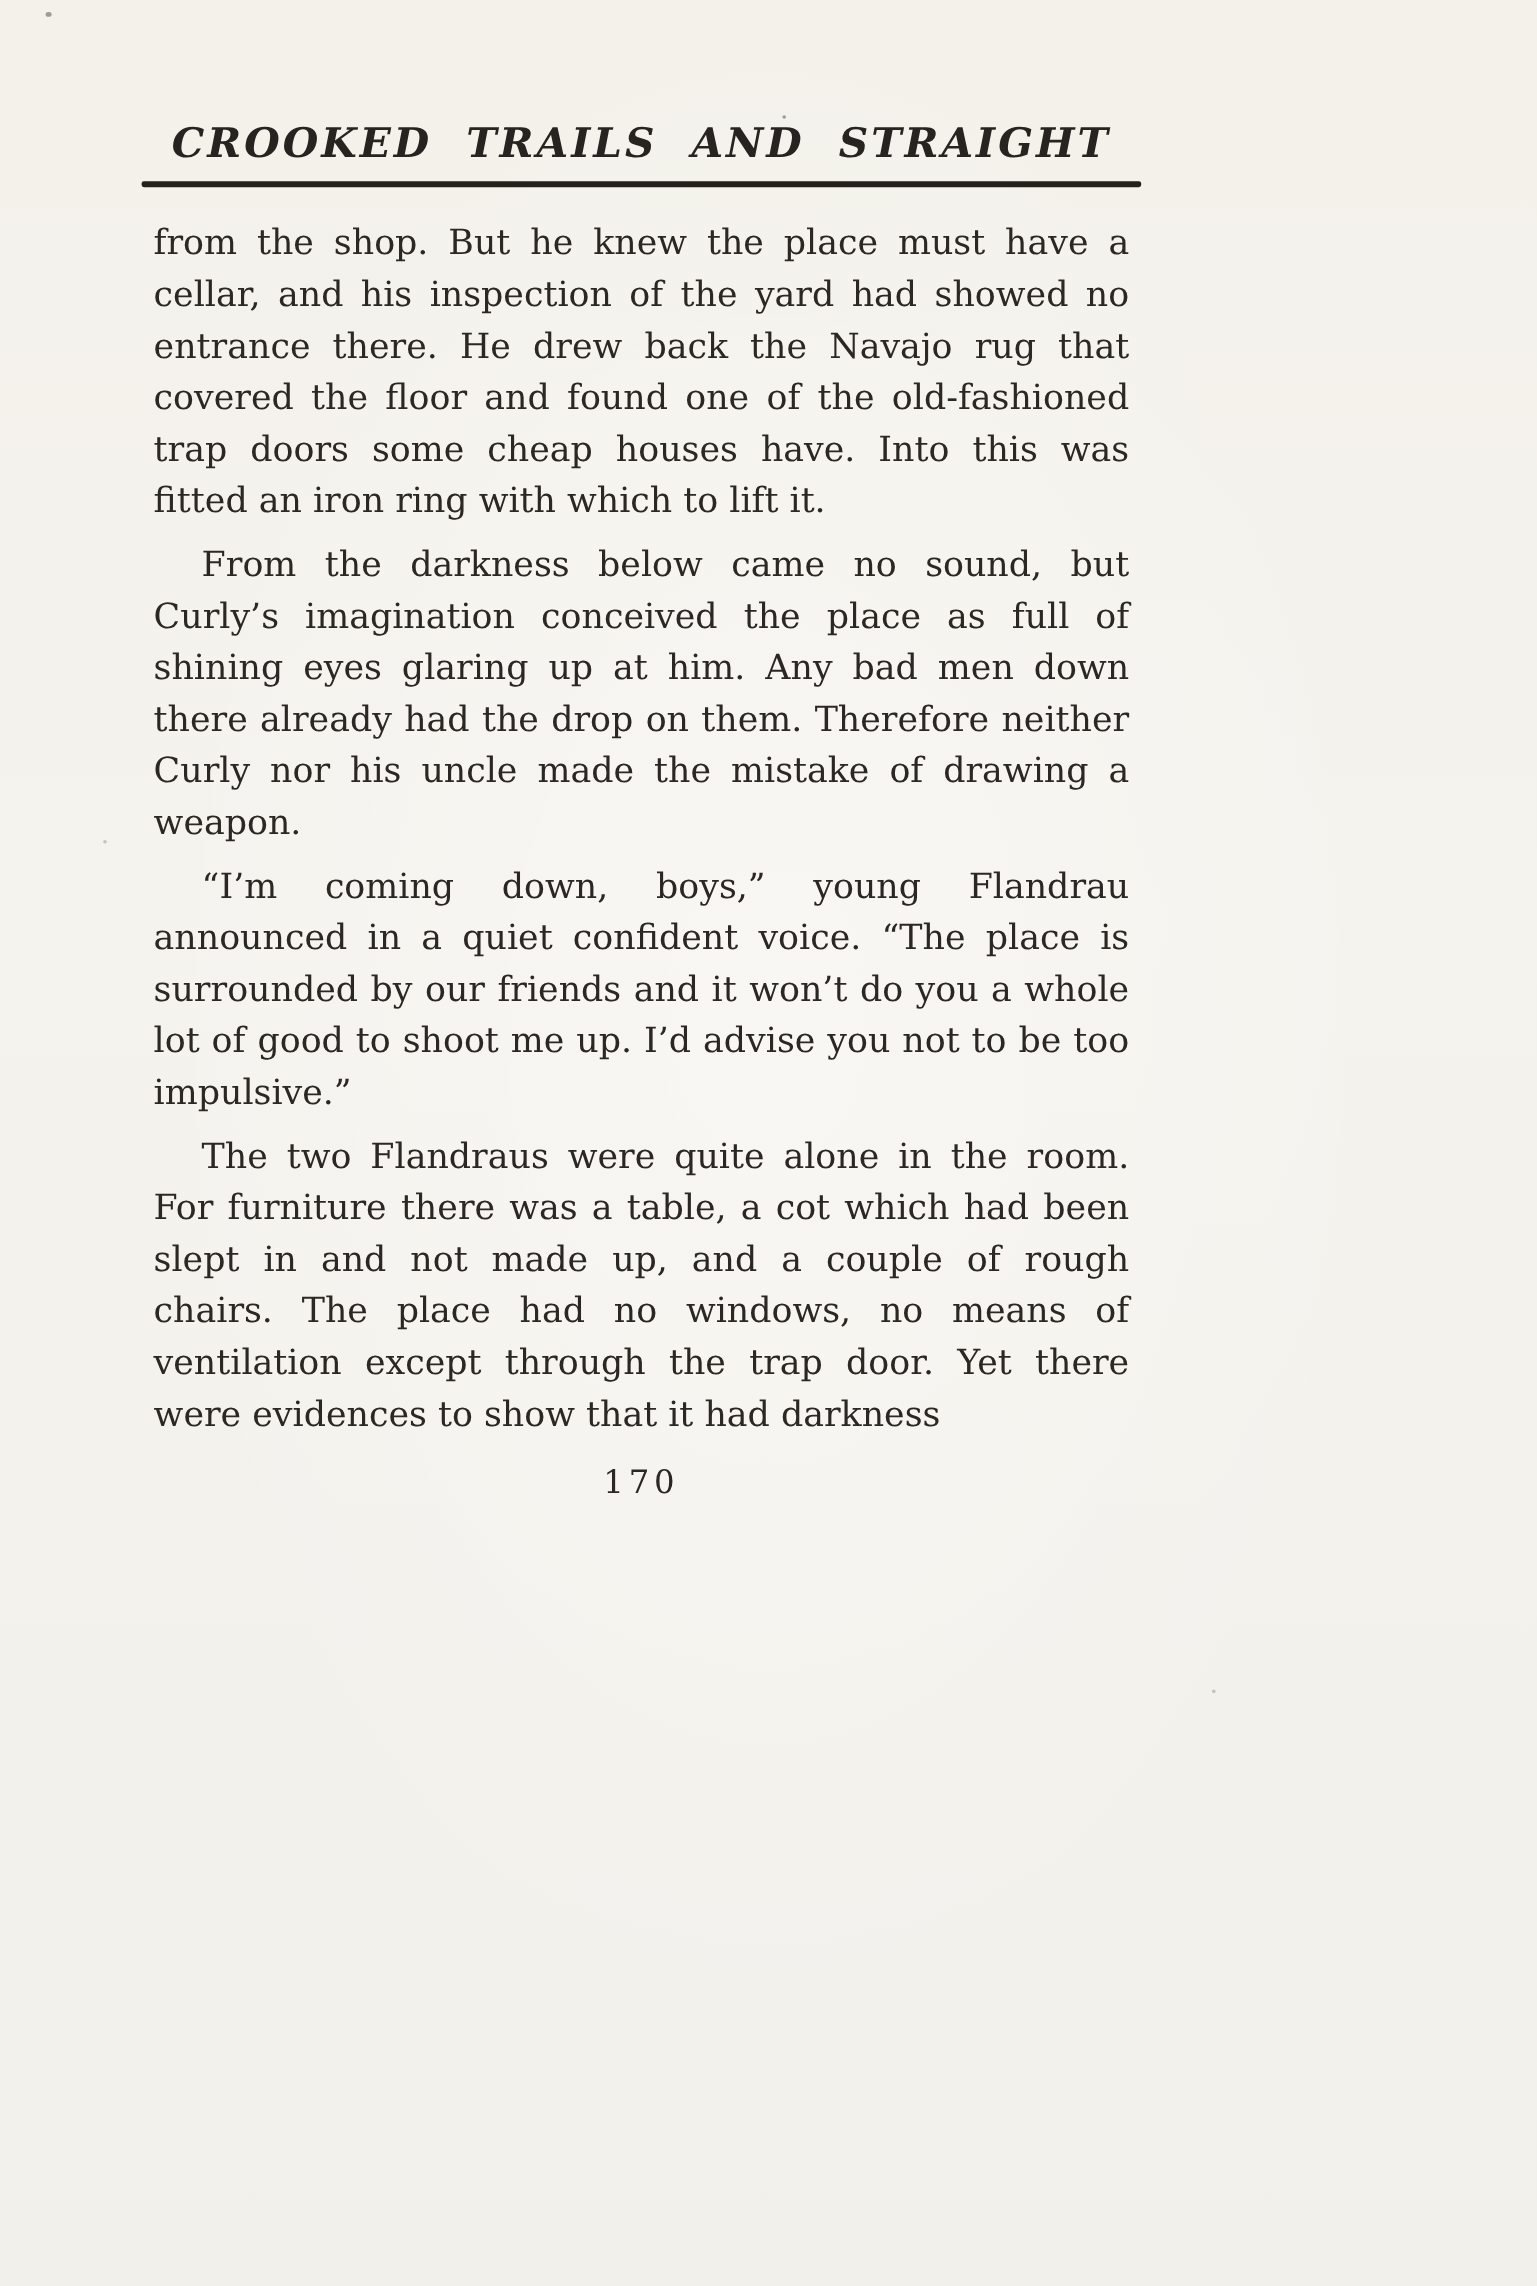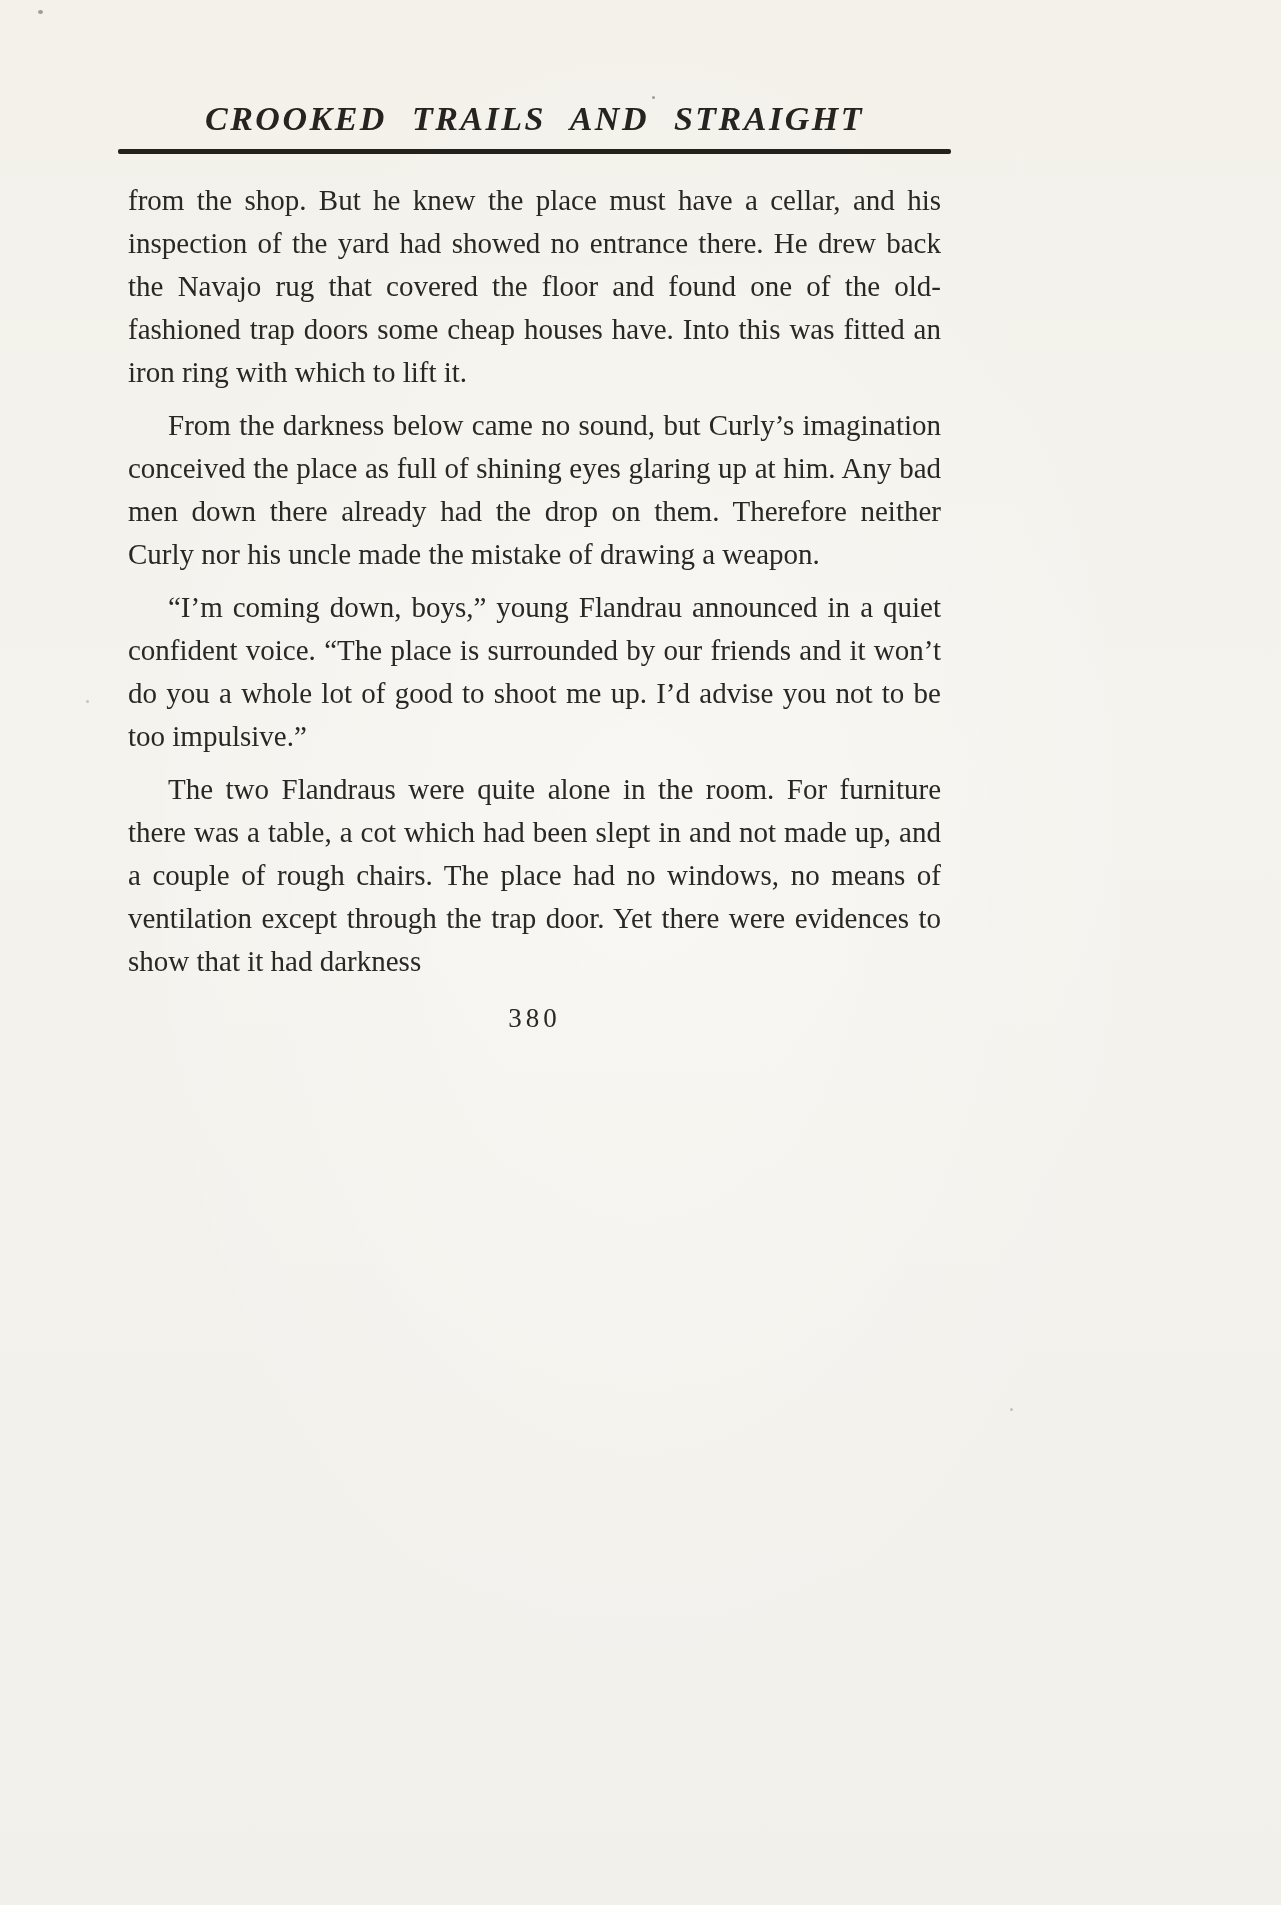--- a/index.html
+++ b/index.html
@@ -21,21 +21,20 @@
     inset: 0;
     background:
       radial-gradient(ellipse at 50% 45%, rgba(255,255,255,0.35) 0%, rgba(255,255,255,0) 60%),
       linear-gradient(180deg, #f3f1ea 0%, #f5f3ee 40%, #f2f0ea 100%);
   }
   .text-block {
     position: absolute;
     left: 118px;
     top: 0;
     width: 833px;
-    font-family: Liberation Serif, serif;
   }
   .running-head {
     margin: 0;
     padding-top: 100px;
     font-size: 34px;
     font-weight: bold;
     font-style: italic;
     text-align: center;
     letter-spacing: 2.5px;
     word-spacing: 14px;
@@ -93,14 +92,14 @@
 
   <div class="head-rule"></div>
 
   <div class="body-text">
       <p class="para">from the shop. But he knew the place must have a cellar, and his inspection of the yard had showed no entrance there. He drew back the Navajo rug that covered the floor and found one of the old-fashioned trap doors some cheap houses have. Into this was fitted an iron ring with which to lift it.</p>
       <p class="para indent">From the darkness below came no sound, but Curly’s imagination conceived the place as full of shining eyes glaring up at him. Any bad men down there already had the drop on them. Therefore neither Curly nor his uncle made the mistake of drawing a weapon.</p>
       <p class="para indent">“I’m coming down, boys,” young Flandrau announced in a quiet confident voice. “The place is surrounded by our friends and it won’t do you a whole lot of good to shoot me up. I’d advise you not to be too impulsive.”</p>
       <p class="para indent">The two Flandraus were quite alone in the room. For furniture there was a table, a cot which had been slept in and not made up, and a couple of rough chairs. The place had no windows, no means of ventilation except through the trap door. Yet there were evidences to show that it had darkness</p>
     </div>
 
-  <div class="page-number">380</div>
+  <div class="page-number">170</div>
 </div>
 
 </body></html>

